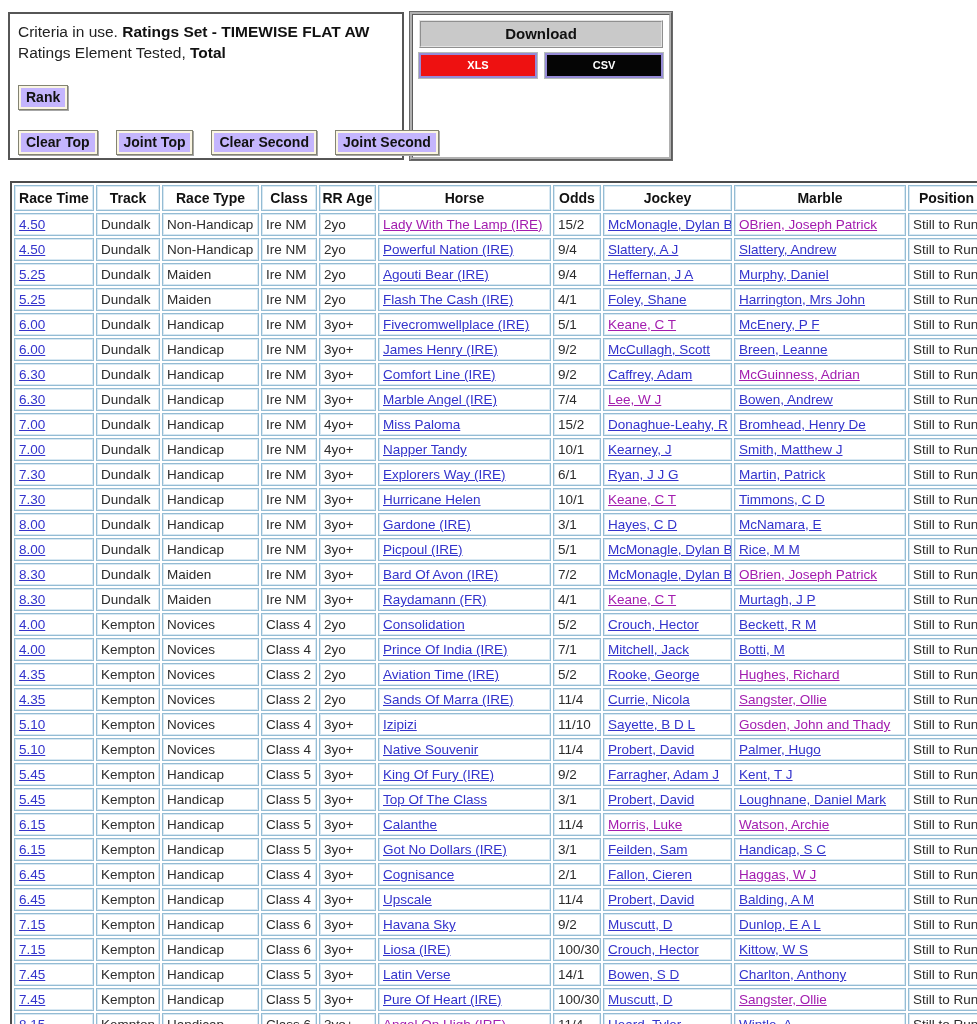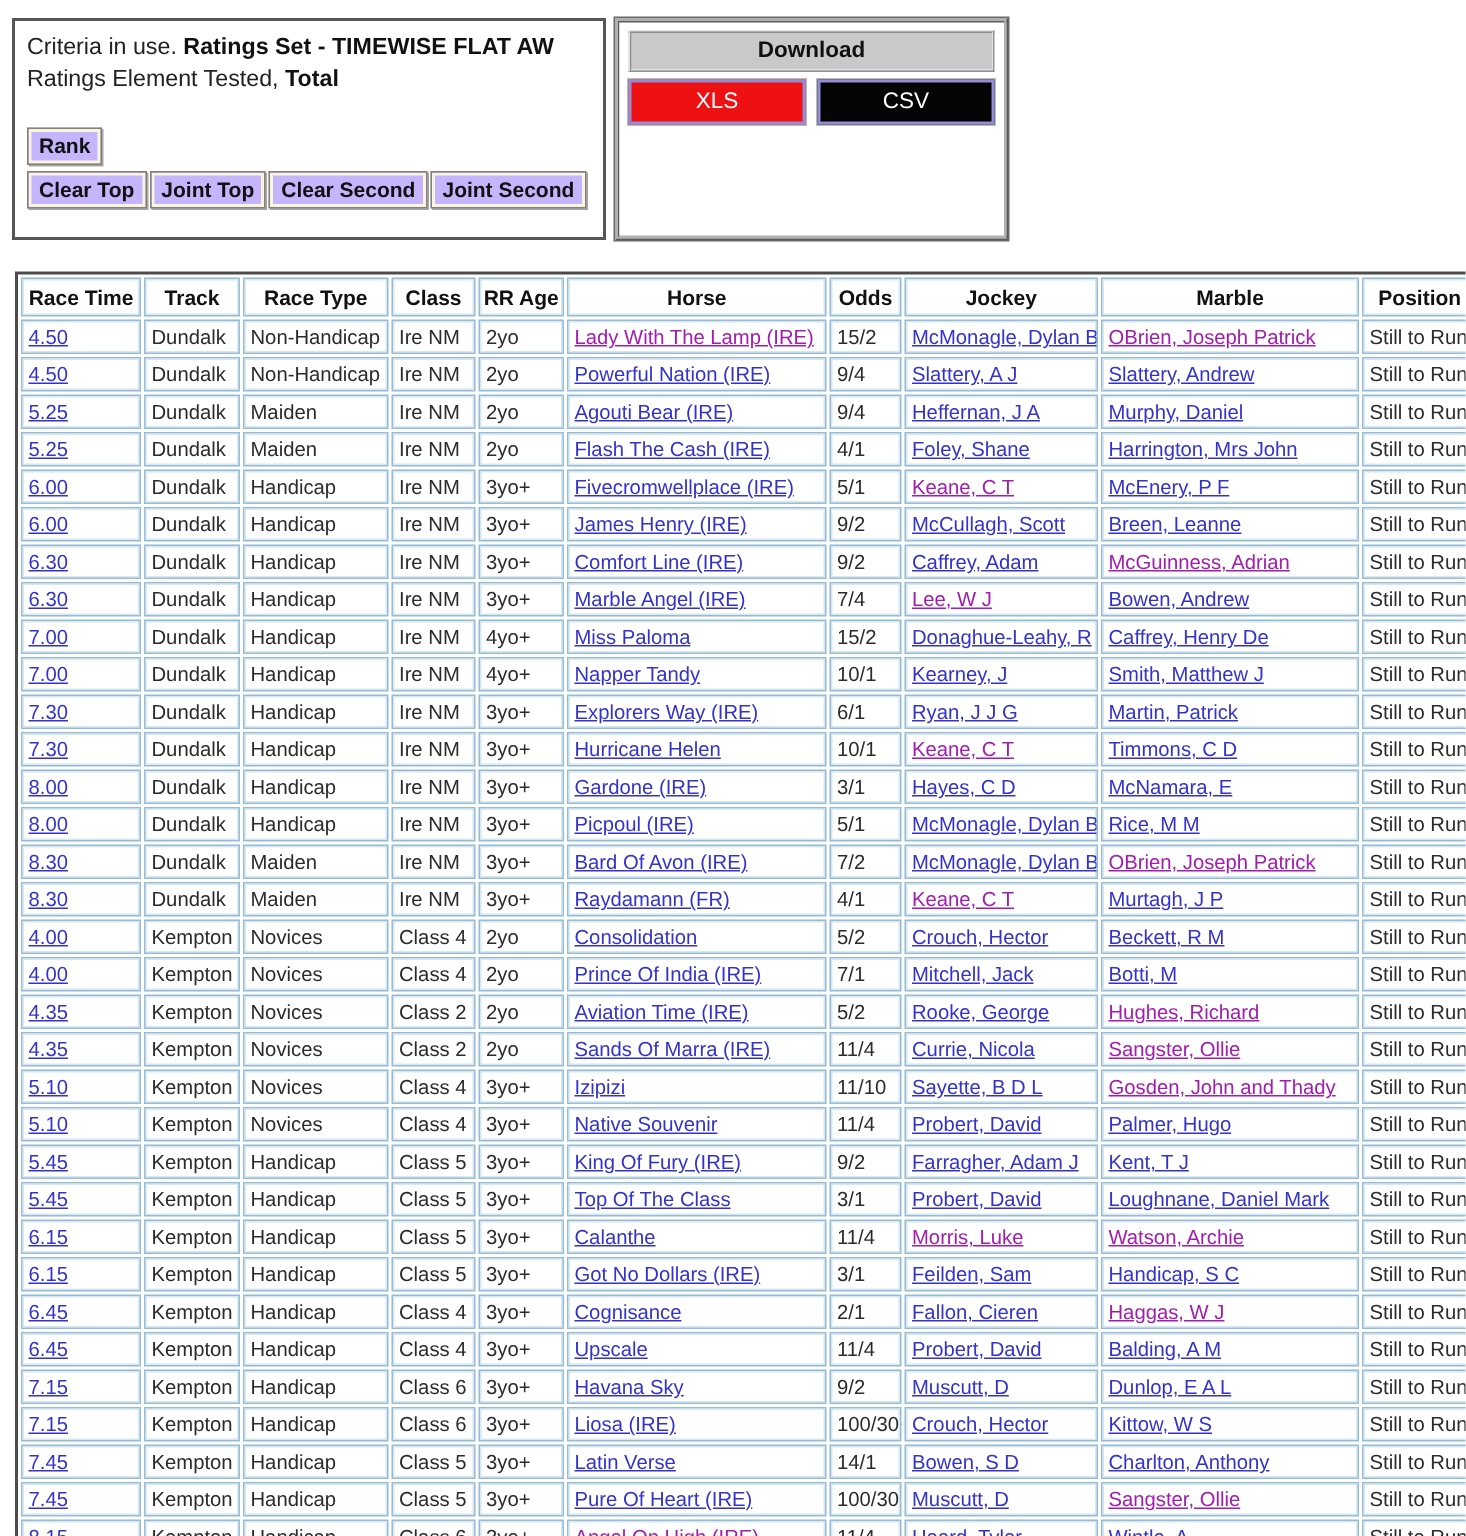--- a/index.html
+++ b/index.html
@@ -8,40 +8,40 @@
 
   
   .top-section { display: flex; align-items: flex-start; gap: 6px; padding: 12px 0 0 8px; }
   .criteria-box {
     width: 396px; height: 148px; border: 2px solid #565656;
     padding: 7px 8px 6px 8px; position: relative; background: #fff;
   }
   .criteria-line { font-size: 15.5px; color: #222; line-height: 1.38; white-space: nowrap; }
   .criteria-line b { color: #111; }
   .rank-row { margin-top: 21px; }
-  .btn-row { margin-top: 4px; display: flex; gap: 2px; }
+  .btn-row { margin-top: 20px; display: flex; gap: 18px; }
   .beige-btn {
     display: inline-block; font-family: "Liberation Sans", sans-serif;
     font-weight: bold; font-size: 14px; color: #111;
     background: #c4b5fd; border: 1px solid #838372;
     box-shadow: inset 0 0 0 2px #faf5e2, 1px 1px 0 #a6a6a6;
     padding: 3px 7px 4px 7px; cursor: pointer; white-space: nowrap;
   }
   .download-box {
     width: 262px; height: 148px; border: 3px ridge #b0b0b0;
     outline: 1px solid #6a6a6a; padding: 5px 6px; background: #fff;
   }
   .dl-header {
     background: #c9c9c9; border: 2px ridge #e3e3e3;
     text-align: center; font-weight: bold; font-size: 15px; color: #111;
     padding: 3px 0 4px 0;
   }
   .dl-buttons { display: flex; gap: 8px; margin-top: 5px; }
   .dl-btn {
-    flex: 1; text-align: center; font-weight: normal; font-size: 15px;
+    flex: 1; text-align: center; font-weight: bold; font-size: 11px;
     color: #ffffff; padding: 4px 0 5px 0; cursor: pointer;
     border: 2px solid #968bd7; box-shadow: 0 0 0 1px #b5bdb9;
   }
   .dl-btn.xls { background: #ee1111; }
   .dl-btn.csv { background: #050505; }
 
   
   .table-wrap { padding: 21px 0 10px 10px; }
   table.races {
     width: 955px; table-layout: fixed;
@@ -220,21 +220,21 @@
           </tr>
           <tr>
             <td><a class="lnk">7.00</a></td>
             <td>Dundalk</td>
             <td>Handicap</td>
             <td>Ire NM</td>
             <td>4yo+</td>
             <td><a class="lnk">Miss Paloma</a></td>
             <td>15/2</td>
             <td><a class="lnk">Donaghue-Leahy, R</a></td>
-            <td><a class="lnk">Caffrey, Henry De</a></td>
+            <td><a class="lnk">Bromhead, Henry De</a></td>
             <td>Still to Run</td>
           </tr>
           <tr>
             <td><a class="lnk">7.00</a></td>
             <td>Dundalk</td>
             <td>Handicap</td>
             <td>Ire NM</td>
             <td>4yo+</td>
             <td><a class="lnk">Napper Tandy</a></td>
             <td>10/1</td>

